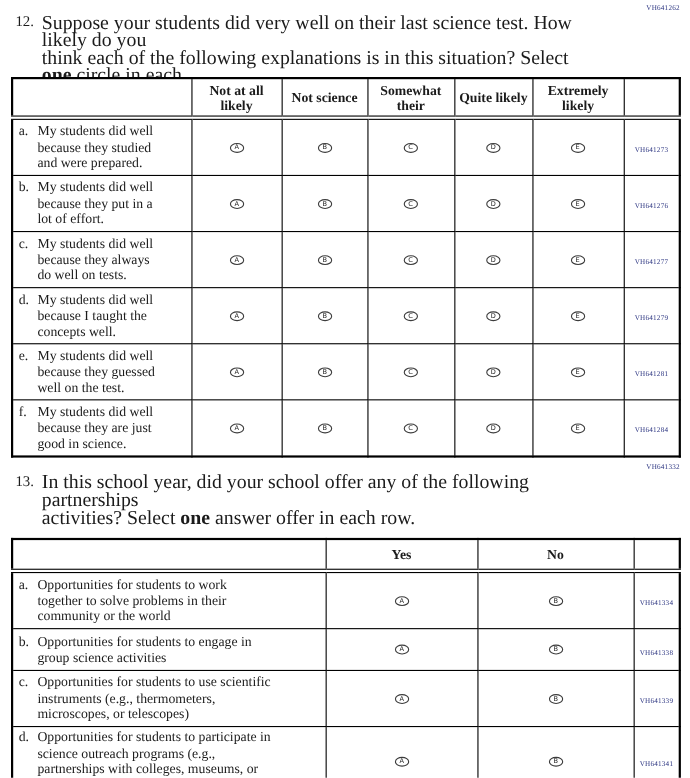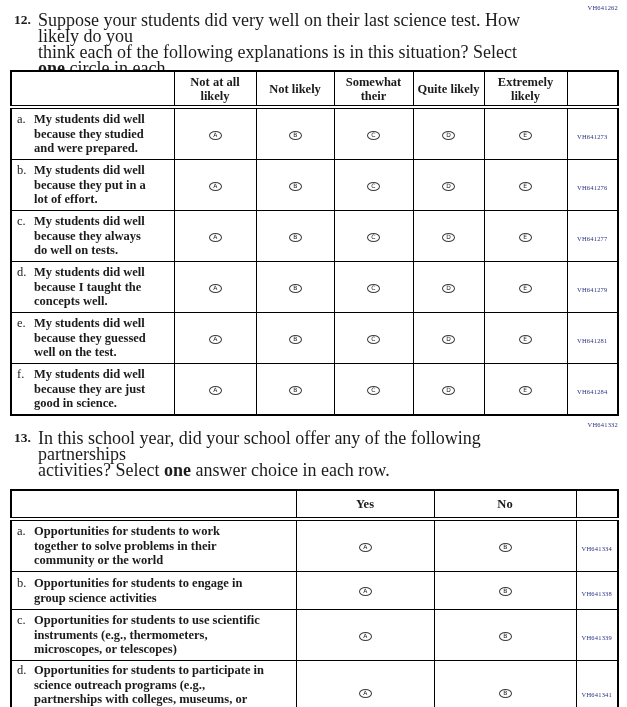--- a/index.html
+++ b/index.html
@@ -5,35 +5,35 @@
   html,body{margin:0;padding:0;}
   body{
     width:627px;height:707px;background:#ffffff;position:relative;overflow:hidden;
     font-family:"Liberation Serif","DejaVu Serif",serif;color:#1b1b1b;
   }
   .vcode{
     position:absolute;font-size:6.5px;color:#2b3480;letter-spacing:0.2px;
     font-family:"Liberation Serif",serif;
   }
   .qblock{position:absolute;display:flex;}
-  .qnum{font-weight:bold;font-size:13.5px;width:24px;flex:0 0 24px;line-height:16px;}
+  .qnum{font-weight:normal;font-size:13.5px;width:24px;flex:0 0 24px;line-height:16px;}
   .qtext{font-size:18px;line-height:16px;white-space:pre-line;}
   .qtext b{font-weight:bold;}
   table{border-collapse:collapse;table-layout:fixed;position:absolute;left:10px;background:#fff;}
   table{border:2px solid #000;}
   th,td{border:1.5px solid #000;padding:0;margin:0;}
   thead th{
     font-size:12.5px;font-weight:bold;text-align:center;vertical-align:middle;
     line-height:14px;border-bottom:4px double #000;
   }
   thead th .pre{white-space:pre-line;}
   td.stem{vertical-align:middle;padding:2px 3px 2px 0;}
   .stemflex{display:flex;}
   .rowletter{flex:0 0 17px;padding-left:5px;font-size:12.5px;line-height:14.5px;}
-  .rowtext{font-size:12.5px;line-height:14.5px;white-space:pre-line;font-weight:bold;}
+  .rowtext{font-size:12.5px;line-height:14.5px;white-space:pre-line;}
   td.bub{text-align:center;vertical-align:middle;}
   td.codecell{text-align:center;vertical-align:middle;}
   td.codecell span{font-size:6.5px;color:#2b3480;letter-spacing:0.2px;}
   .bubble{
     display:inline-flex;align-items:center;justify-content:center;
     width:13px;height:9px;border:1px solid #3c3c3c;border-radius:50%;
     box-sizing:border-box;vertical-align:middle;background:#fff;cursor:pointer;
   }
   .bubble span{
     font-family:"DejaVu Sans","Liberation Sans",sans-serif;
@@ -65,21 +65,21 @@
     <col style="width:79px">
       <col style="width:71px">
       <col style="width:83px">
       <col style="width:51px">
   </colgroup>
   <thead>
     <tr>
       <th></th>
       <th><span class="pre">Not at all
 likely</span></th>
-      <th><span class="pre">Not likely</span></th>
+      <th><span class="pre">Not science</span></th>
       <th><span class="pre">Somewhat
 their</span></th>
       <th><span class="pre">Quite likely</span></th>
       <th><span class="pre">Extremely
 likely</span></th>
       <th></th>
     </tr>
   </thead>
   <tbody>
     <tr>
@@ -239,21 +239,21 @@
       <td class="codecell"><span>VH641284</span></td>
     </tr>
   </tbody>
 </table>
 
 <span class="vcode" style="top:421px;right:9px;">VH641332</span>
 
 <div class="qblock" style="top:430px;left:14px;width:530px;">
   <div class="qnum">13.</div>
   <div class="qtext" style="width:500px;"><span>In this school year, did your school offer any of the following partnerships
-activities? Select </span><b>one</b><span> answer choice in each row.</span></div>
+activities? Select </span><b>one</b><span> answer offer in each row.</span></div>
 </div>
 
 <table id="t2">
   <colgroup>
     <col style="width:285px">
       <col style="width:138px">
       <col style="width:142px">
       <col style="width:42px">
   </colgroup>
   <thead>

